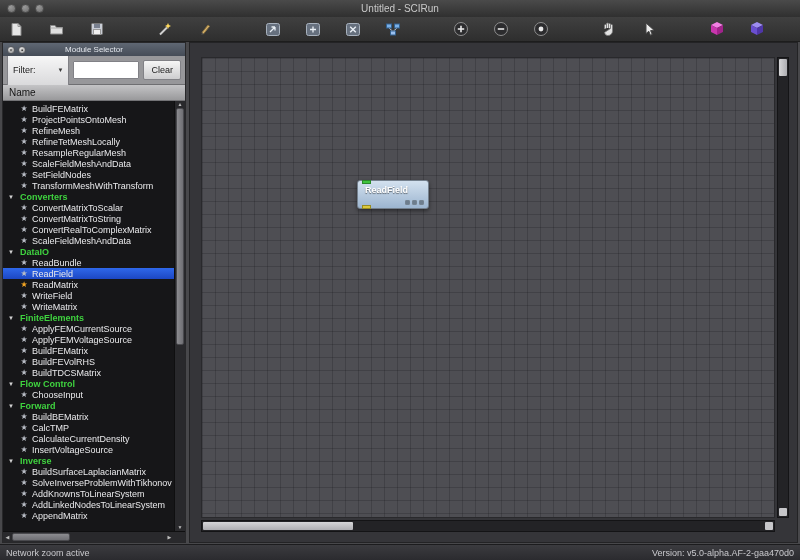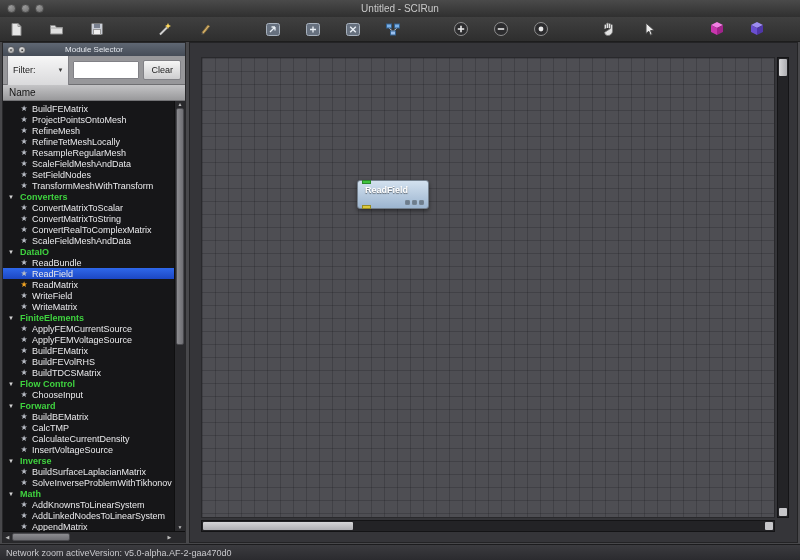--- a/index.html
+++ b/index.html
@@ -96,21 +96,21 @@
     text-shadow:0 1px 1px rgba(0,0,0,0.5);padding:4px 0 0 7px;}
   .port-in{position:absolute;top:-1px;left:4px;width:9px;height:4px;background:#3ec43e;border:1px solid #2a8a2a;box-sizing:border-box;}
   .port-out{position:absolute;bottom:-1px;left:4px;width:9px;height:4px;background:#dcc93e;border:1px solid #9a8d20;box-sizing:border-box;}
   .node-buttons{position:absolute;right:4px;bottom:3px;display:flex;gap:2px;}
   .nbtn{width:5px;height:5px;background:#6d7d8d;border-radius:1px;box-shadow:inset 0 0 1px rgba(255,255,255,.5);}
 
   
   .statusbar{position:absolute;left:0;right:0;bottom:0;height:16px;
     background:linear-gradient(#3b3b3f,#2b2b2f);border-top:1px solid #1c1c1e;
     color:#c9c9cd;font-size:9px;display:flex;align-items:center;
-    padding:0 6px;box-sizing:border-box;}
+    justify-content:space-between;padding:0 6px;box-sizing:border-box;}
 </style>
 </head>
 <body>
 
 <div class="window">
 
   <div class="titlebar">
     <div class="traffic">
       <span class="tl"></span>
       <span class="tl"></span>
@@ -389,24 +389,20 @@
             <span class="tri">▼</span>
             <span class="lbl">Inverse</span>
           </div>
           <div class="trow mod">
             <span class="star">★</span>
             <span class="lbl">BuildSurfaceLaplacianMatrix</span>
           </div>
           <div class="trow mod">
             <span class="star">★</span>
             <span class="lbl">SolveInverseProblemWithTikhonov</span>
-          </div>
-          <div class="trow cat">
-            <span class="tri">▼</span>
-            <span class="lbl">Math</span>
           </div>
           <div class="trow mod">
             <span class="star">★</span>
             <span class="lbl">AddKnownsToLinearSystem</span>
           </div>
           <div class="trow mod">
             <span class="star">★</span>
             <span class="lbl">AddLinkedNodesToLinearSystem</span>
           </div>
           <div class="trow mod">

